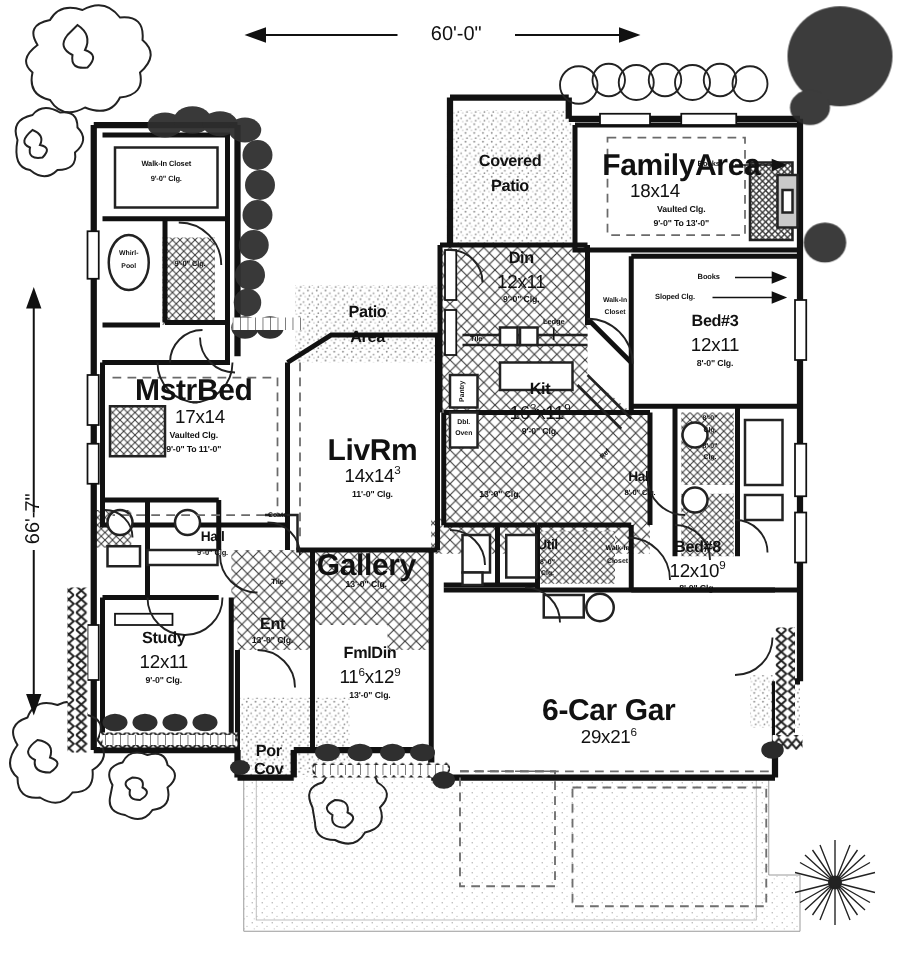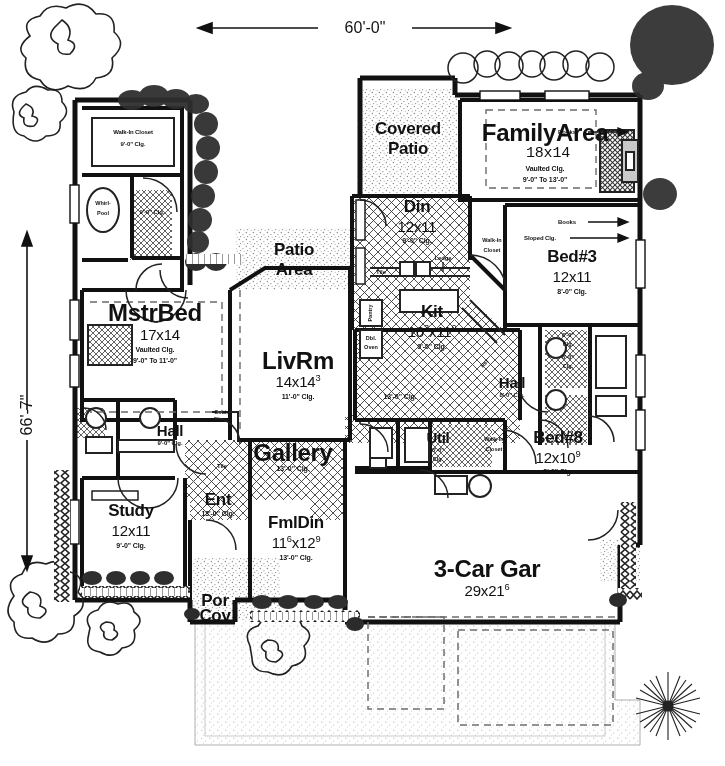--- a/index.html
+++ b/index.html
@@ -7,23 +7,23 @@
     font-family:"Liberation Sans", sans-serif;
     width:725px;height:766px;overflow:hidden;
     -webkit-font-smoothing:none;
   }
   #plan{position:relative;width:725px;height:766px;background:#ffffff;}
   #plan svg{position:absolute;left:0;top:0;}
 
   
   .lbl{position:absolute;color:#111;text-align:center;line-height:1.0;
        white-space:nowrap;transform:translate(-50%,-50%);}
-  .rm-name{font-size:17px;font-weight:bold;letter-spacing:-0.3px;}
+  .rm-name{font-size:13px;font-weight:bold;letter-spacing:-0.3px;}
   .rm-name.big{font-size:24px;}
-  .rm-name.sm{font-size:15px;}
+  .rm-name.sm{font-size:11px;}
   .rm-dim{font-size:15px;font-weight:normal;letter-spacing:-0.2px;}
   .rm-clg{font-size:7px;font-weight:bold;letter-spacing:-0.1px;}
   .tiny{font-size:6px;font-weight:bold;letter-spacing:-0.1px;}
   .tiny2{font-size:5.5px;font-weight:bold;}
   .dimtxt{font-size:16px;color:#111;letter-spacing:0px;}
   sup{font-size:0.62em;vertical-align:super;line-height:0;}
 
   .vert{transform:translate(-50%,-50%) rotate(-90deg);}
 </style>
 </head>
@@ -709,21 +709,21 @@
 <div class="lbl rm-clg" style="left:155px;top:349px;">Vaulted Clg.</div>
 <div class="lbl rm-clg" style="left:155px;top:360px;">9'-0" To 11'-0"</div>
 
 <div class="lbl rm-name" style="left:294px;top:249px;">Patio</div>
 <div class="lbl rm-name" style="left:294px;top:269px;">Area</div>
 
 <div class="lbl rm-name" style="left:408px;top:128px;">Covered</div>
 <div class="lbl rm-name" style="left:408px;top:148px;">Patio</div>
 
 <div class="lbl rm-name big" style="left:545px;top:133px;">FamilyArea</div>
-<div class="lbl rm-dim" style="left:548px;top:153px;font-family:Liberation Mono, monospace;">18x14</div>
+<div class="lbl rm-dim" style="left:524px;top:153px;">18x14</div>
 <div class="lbl rm-clg" style="left:545px;top:168px;">Vaulted Clg.</div>
 <div class="lbl rm-clg" style="left:545px;top:179px;">9'-0" To 13'-0"</div>
 <div class="lbl tiny" style="left:567px;top:132px;">Books</div>
 <div class="lbl tiny" style="left:567px;top:222px;">Books</div>
 <div class="lbl tiny" style="left:540px;top:238px;">Sloped Clg.</div>
 
 <div class="lbl rm-name" style="left:417px;top:206px;">Din</div>
 <div class="lbl rm-dim" style="left:417px;top:226px;">12x11</div>
 <div class="lbl rm-clg" style="left:417px;top:240px;">9'-0" Clg.</div>
 <div class="lbl tiny" style="left:443px;top:258px;">Ledge</div>
@@ -780,16 +780,16 @@
 <div class="lbl rm-dim" style="left:131px;top:530px;">12x11</div>
 <div class="lbl rm-clg" style="left:131px;top:545px;">9'-0" Clg.</div>
 
 <div class="lbl rm-name" style="left:296px;top:522px;">FmlDin</div>
 <div class="lbl rm-dim" style="left:296px;top:542px;">11<sup>6</sup>x12<sup>9</sup></div>
 <div class="lbl rm-clg" style="left:296px;top:557px;">13'-0" Clg.</div>
 
 <div class="lbl rm-name" style="left:215px;top:615px;">Cov</div>
 <div class="lbl rm-name" style="left:215px;top:600px;">Por</div>
 
-<div class="lbl rm-name big" style="left:487px;top:569px;">3-Car Gar</div>
+<div class="lbl rm-name big" style="left:487px;top:569px;">6-Car Gar</div>
 <div class="lbl rm-dim" style="left:487px;top:590px;">29x21<sup>6</sup></div>
 
 </div>
 
 </body></html>

